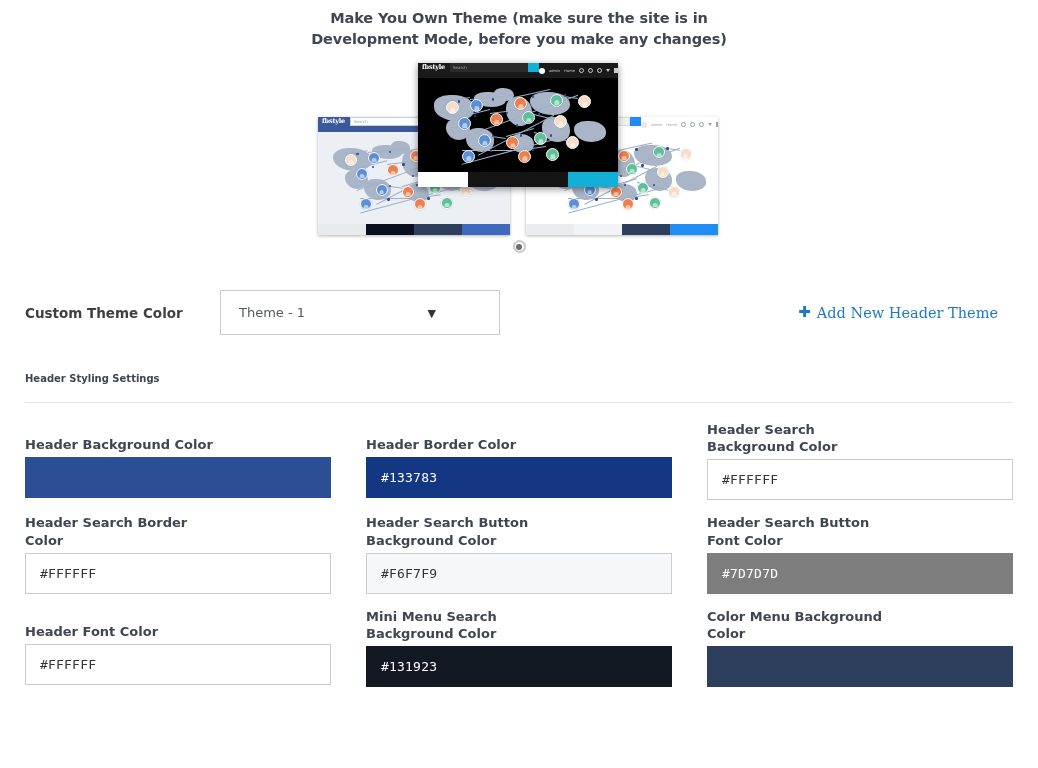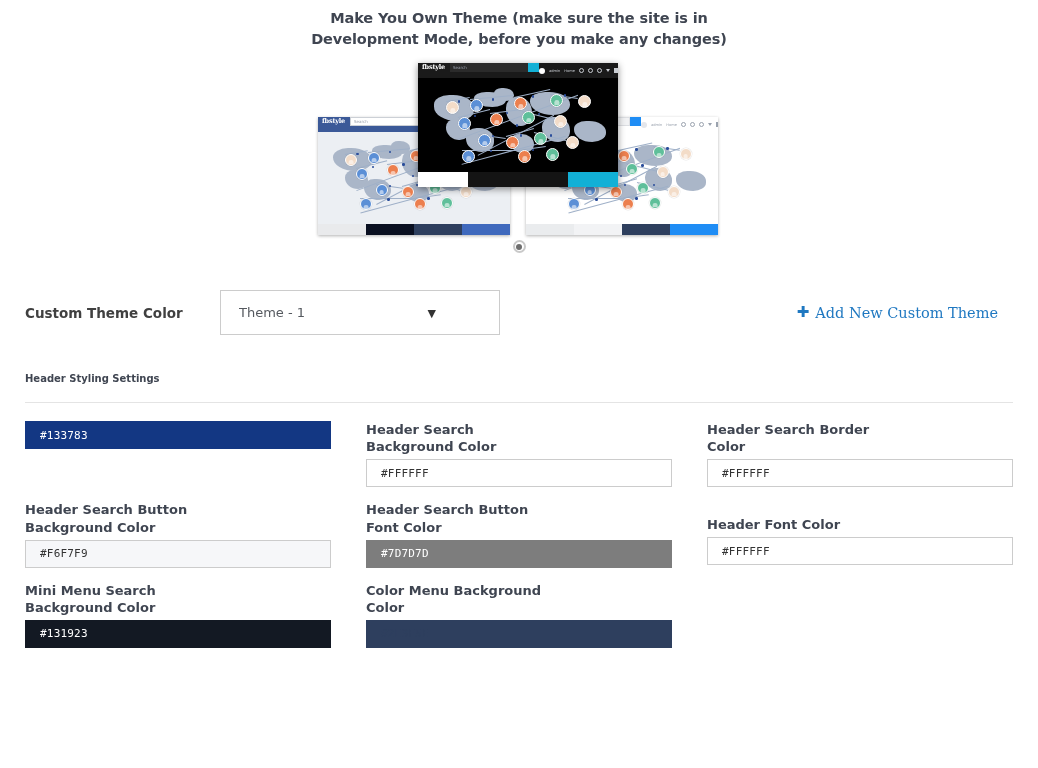--- a/index.html
+++ b/index.html
@@ -183,24 +183,24 @@
   .field { display: flex; flex-direction: column; }
   .field-label {
     font-size: 13px; font-weight: bold; color: #3f4551;
     line-height: 1.32;
     min-height: 36px;
     display: flex; align-items: flex-end;
     padding-bottom: 4px;
     white-space: pre-line;
   }
   .color-input {
-    width: 100%; height: 28px;
+    width: 100%; height: 41px;
     border: 1px solid #ccc;
     padding: 0 0 0 14px;
-    font-size: 11px;
+    font-size: 13px;
     font-family: "DejaVu Sans Mono", "Liberation Mono", monospace;
     letter-spacing: .2px;
     outline: none;
     border-radius: 0;
   }
 </style>
 </head>
 <body>
 
 <div class="page">
@@ -475,29 +475,34 @@
   </div>
 
   <div class="row-theme">
     <div class="label-strong">Custom Theme Color</div>
     <div class="select-wrap">
       <select class="theme-select"><option>Theme - 1</option></select>
       <span class="select-caret">▼</span>
     </div>
     <a href="#" class="add-theme-link">
       <span class="plus-icon">✚</span>
-      <span>Add New Custom Theme</span>
+      <span>Add New Header Theme</span>
     </a>
   </div>
 
   <div class="section-title">Header Styling Settings</div>
   <div class="divider"></div>
 
   <div class="grid">
       <div class="field">
+        <div class="field-label">Header Background Color</div>
+        <input type="text" class="color-input" value="#2B4E95" style="background: rgb(43, 78, 149); color: rgb(43, 78, 149); border-color: rgb(43, 78, 149);">
+      </div>
+      <div class="field">
+        <div class="field-label">Header Border Color</div>
         <input type="text" class="color-input" value="#133783" style="background: rgb(19, 55, 131); color: rgb(255, 255, 255); border-color: rgb(19, 55, 131);">
       </div>
       <div class="field">
         <div class="field-label">Header Search
 Background Color</div>
         <input type="text" class="color-input" value="#FFFFFF" style="background: rgb(255, 255, 255); color: rgb(51, 51, 51); border-color: rgb(204, 204, 204);">
       </div>
       <div class="field">
         <div class="field-label">Header Search Border
 Color</div>

